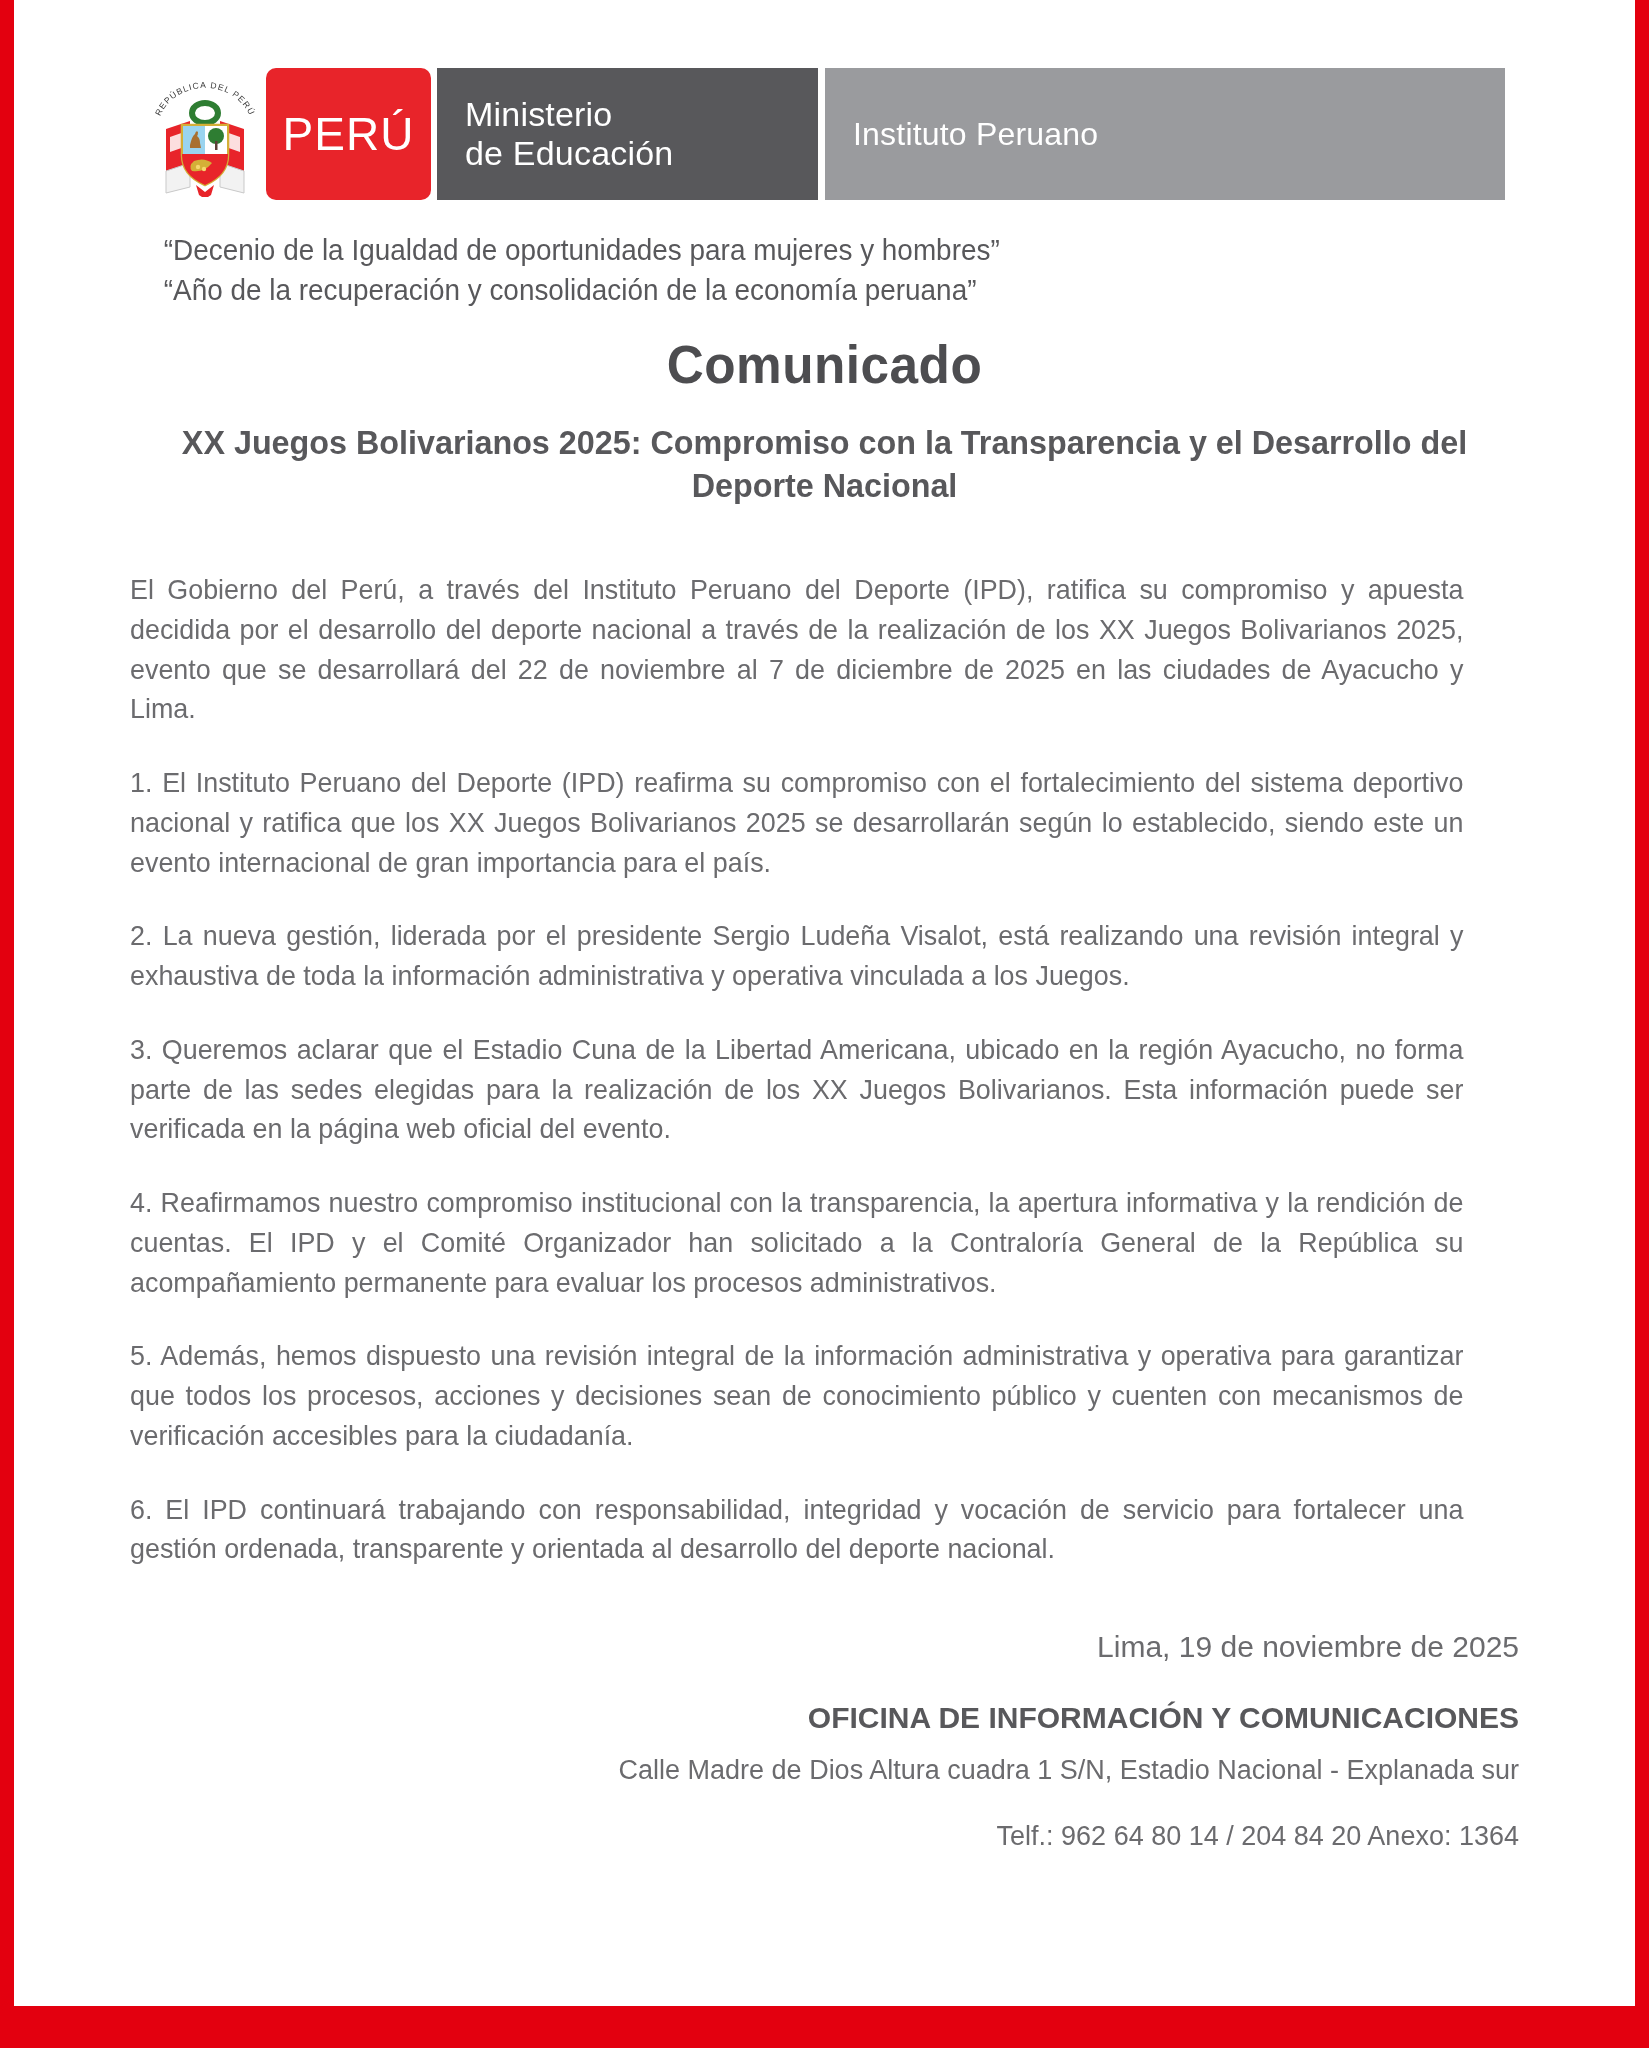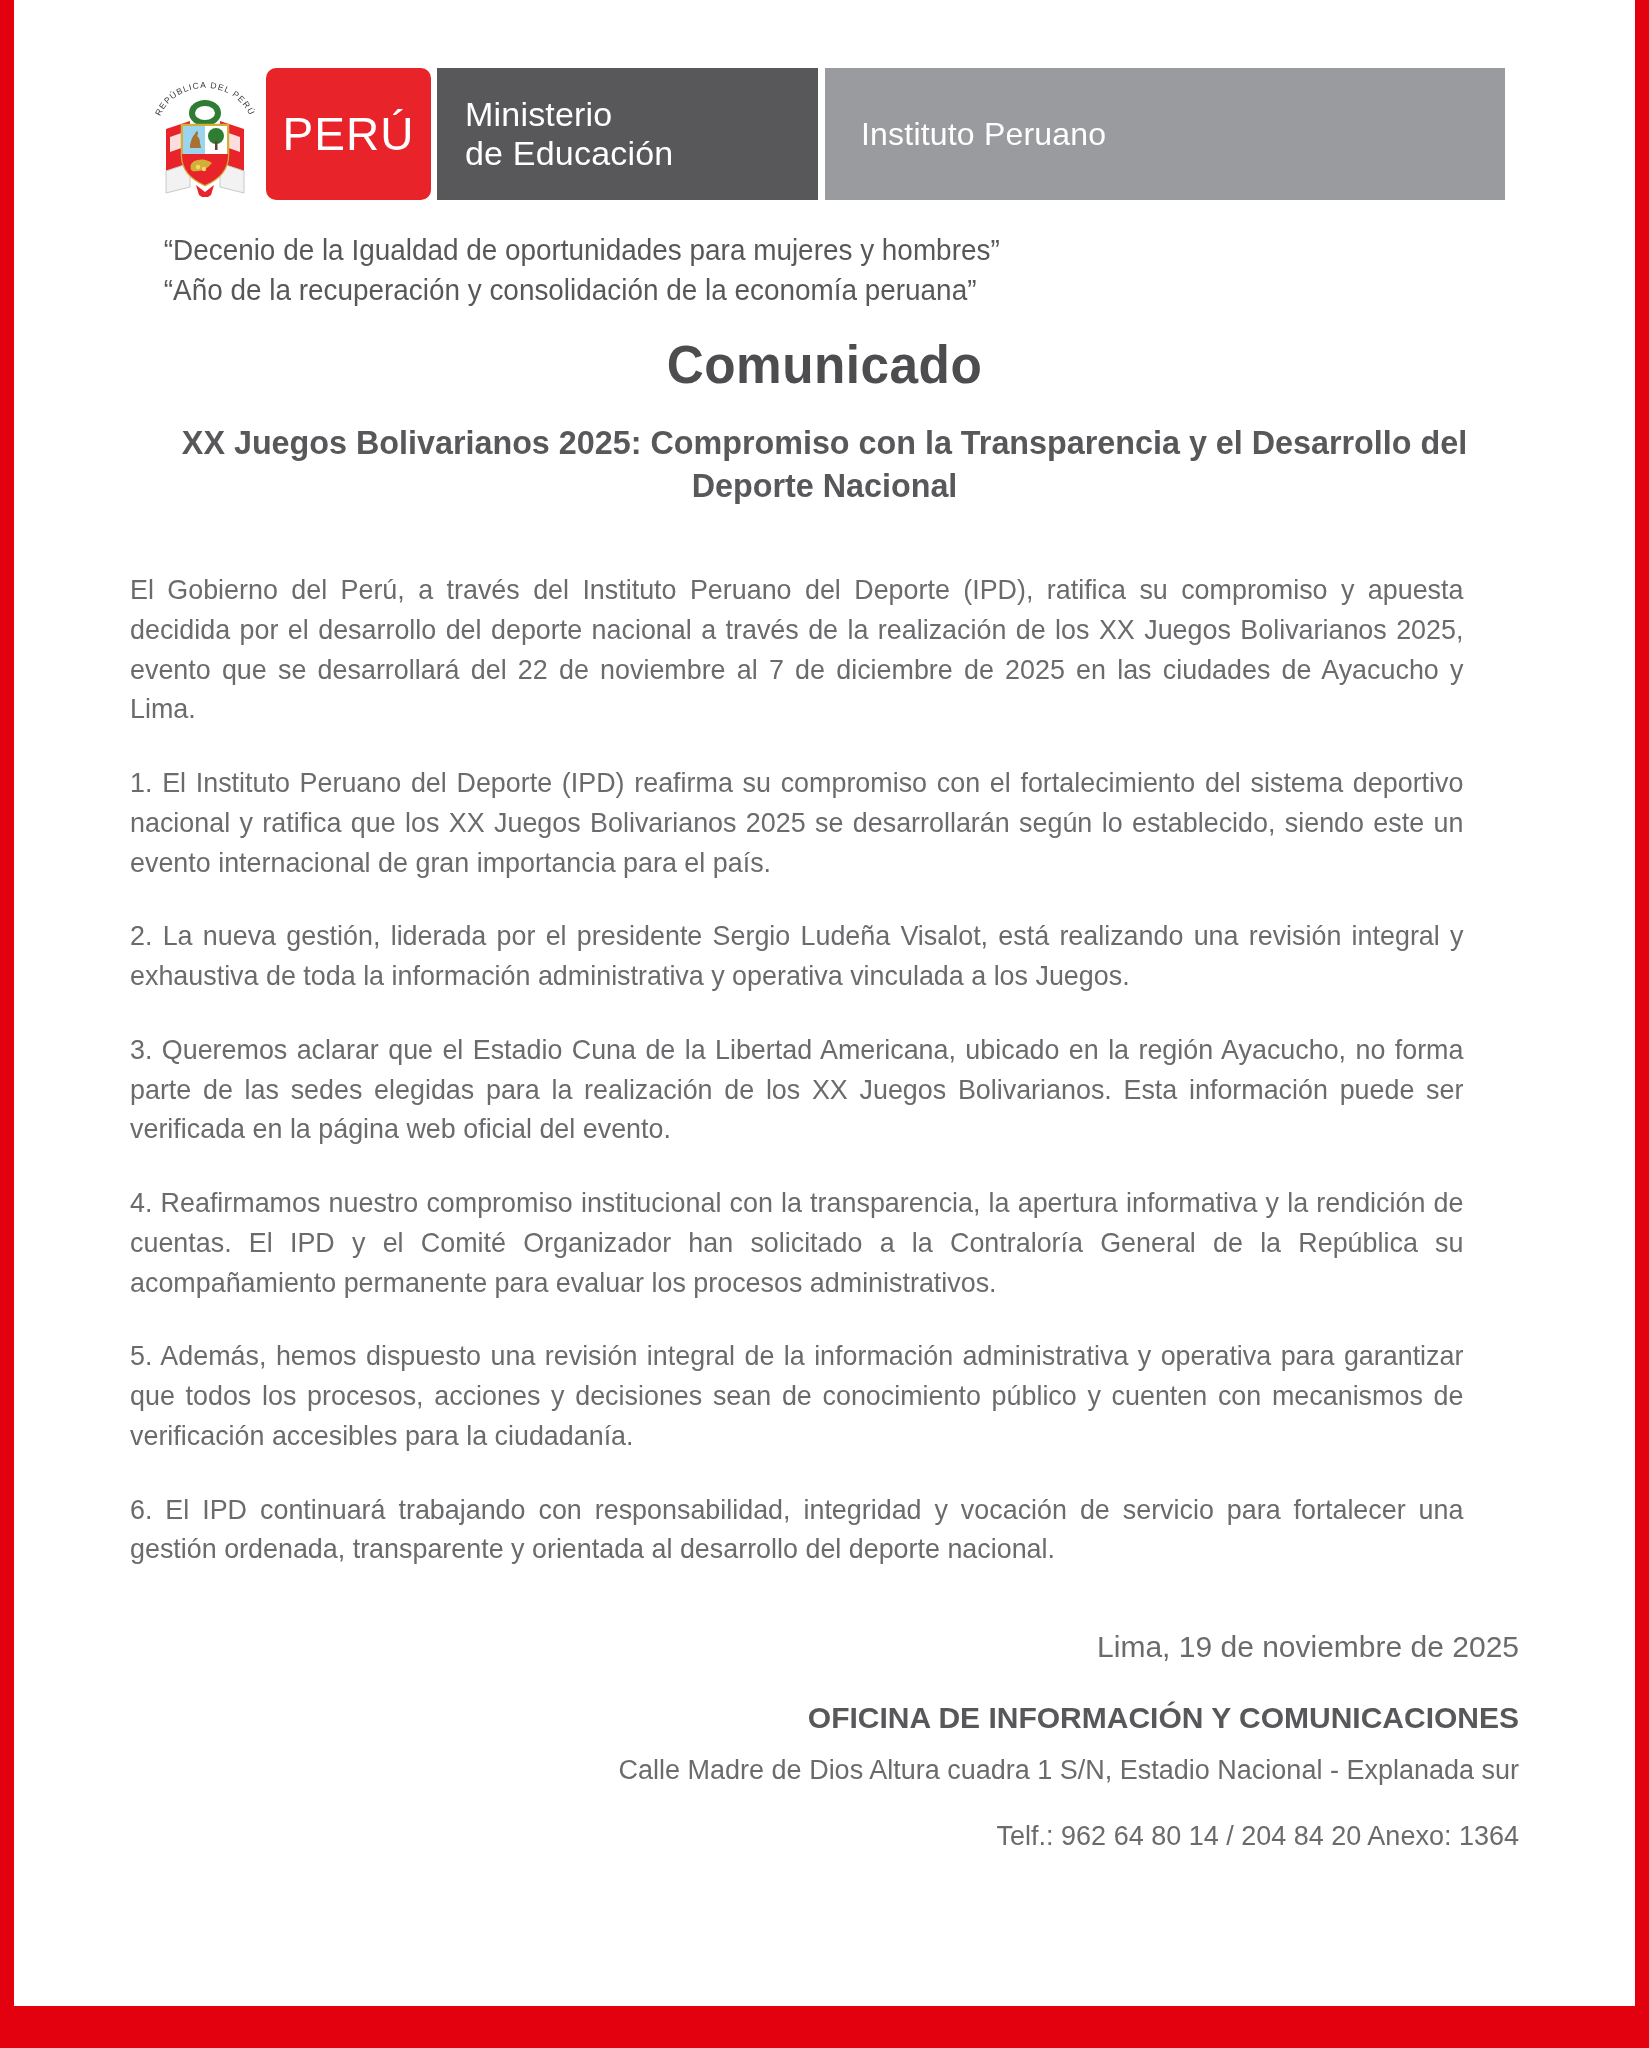--- a/index.html
+++ b/index.html
@@ -110,21 +110,21 @@
     font-weight: 400;
     letter-spacing: .2px;
   }
 
   .ipd-block {
     background: #9a9b9e;
     flex: 1 1 auto;
     display: flex;
     flex-direction: column;
     justify-content: center;
-    padding-left: 36px;
+    padding-left: 28px;
     box-sizing: border-box;
   }
   .ipd-block .line {
     color: #ffffff;
     font-size: 32px;
     line-height: 1.14;
     font-weight: 400;
     letter-spacing: .2px;
   }
 

